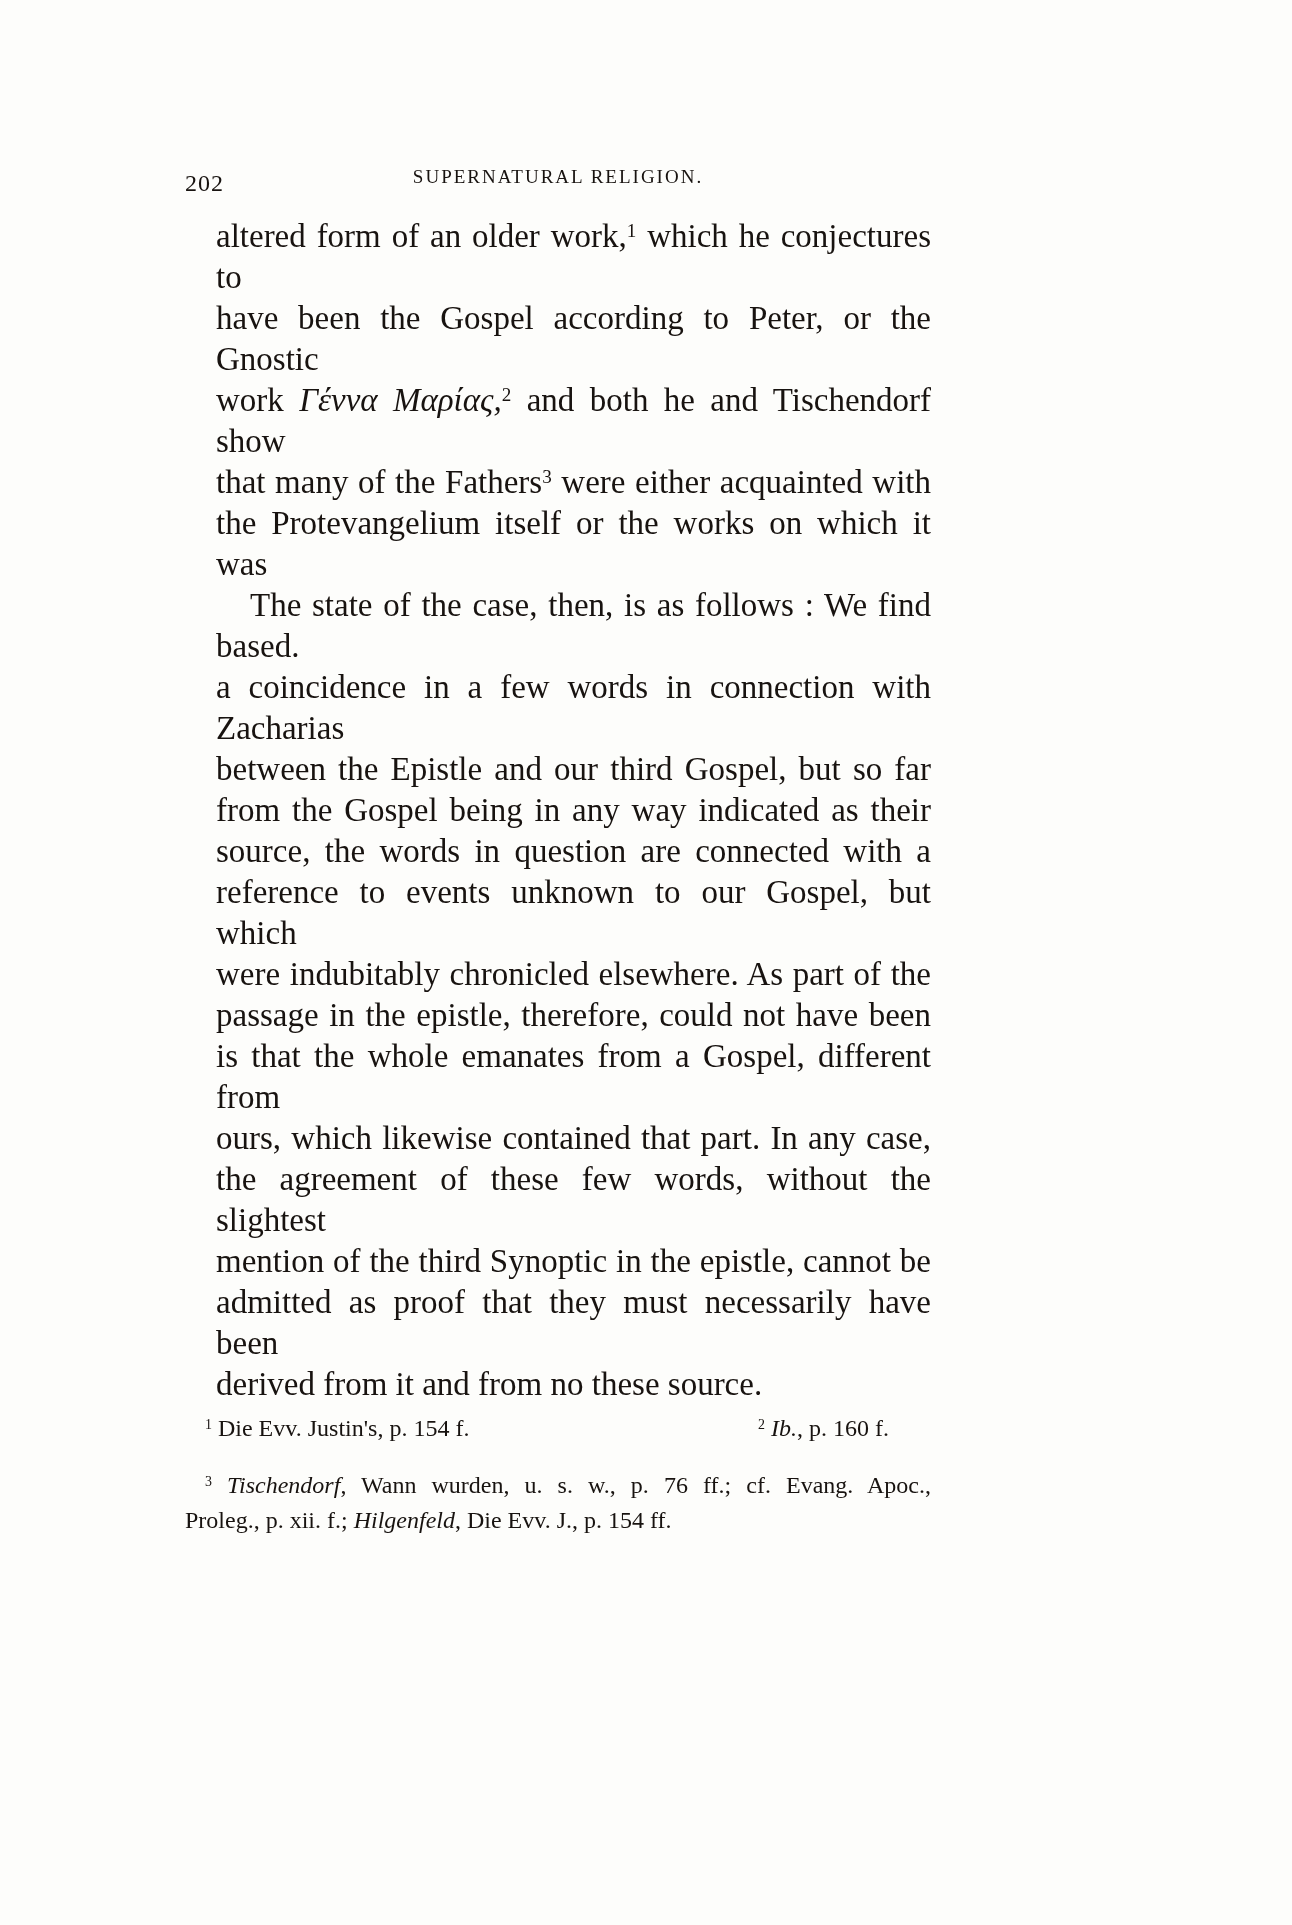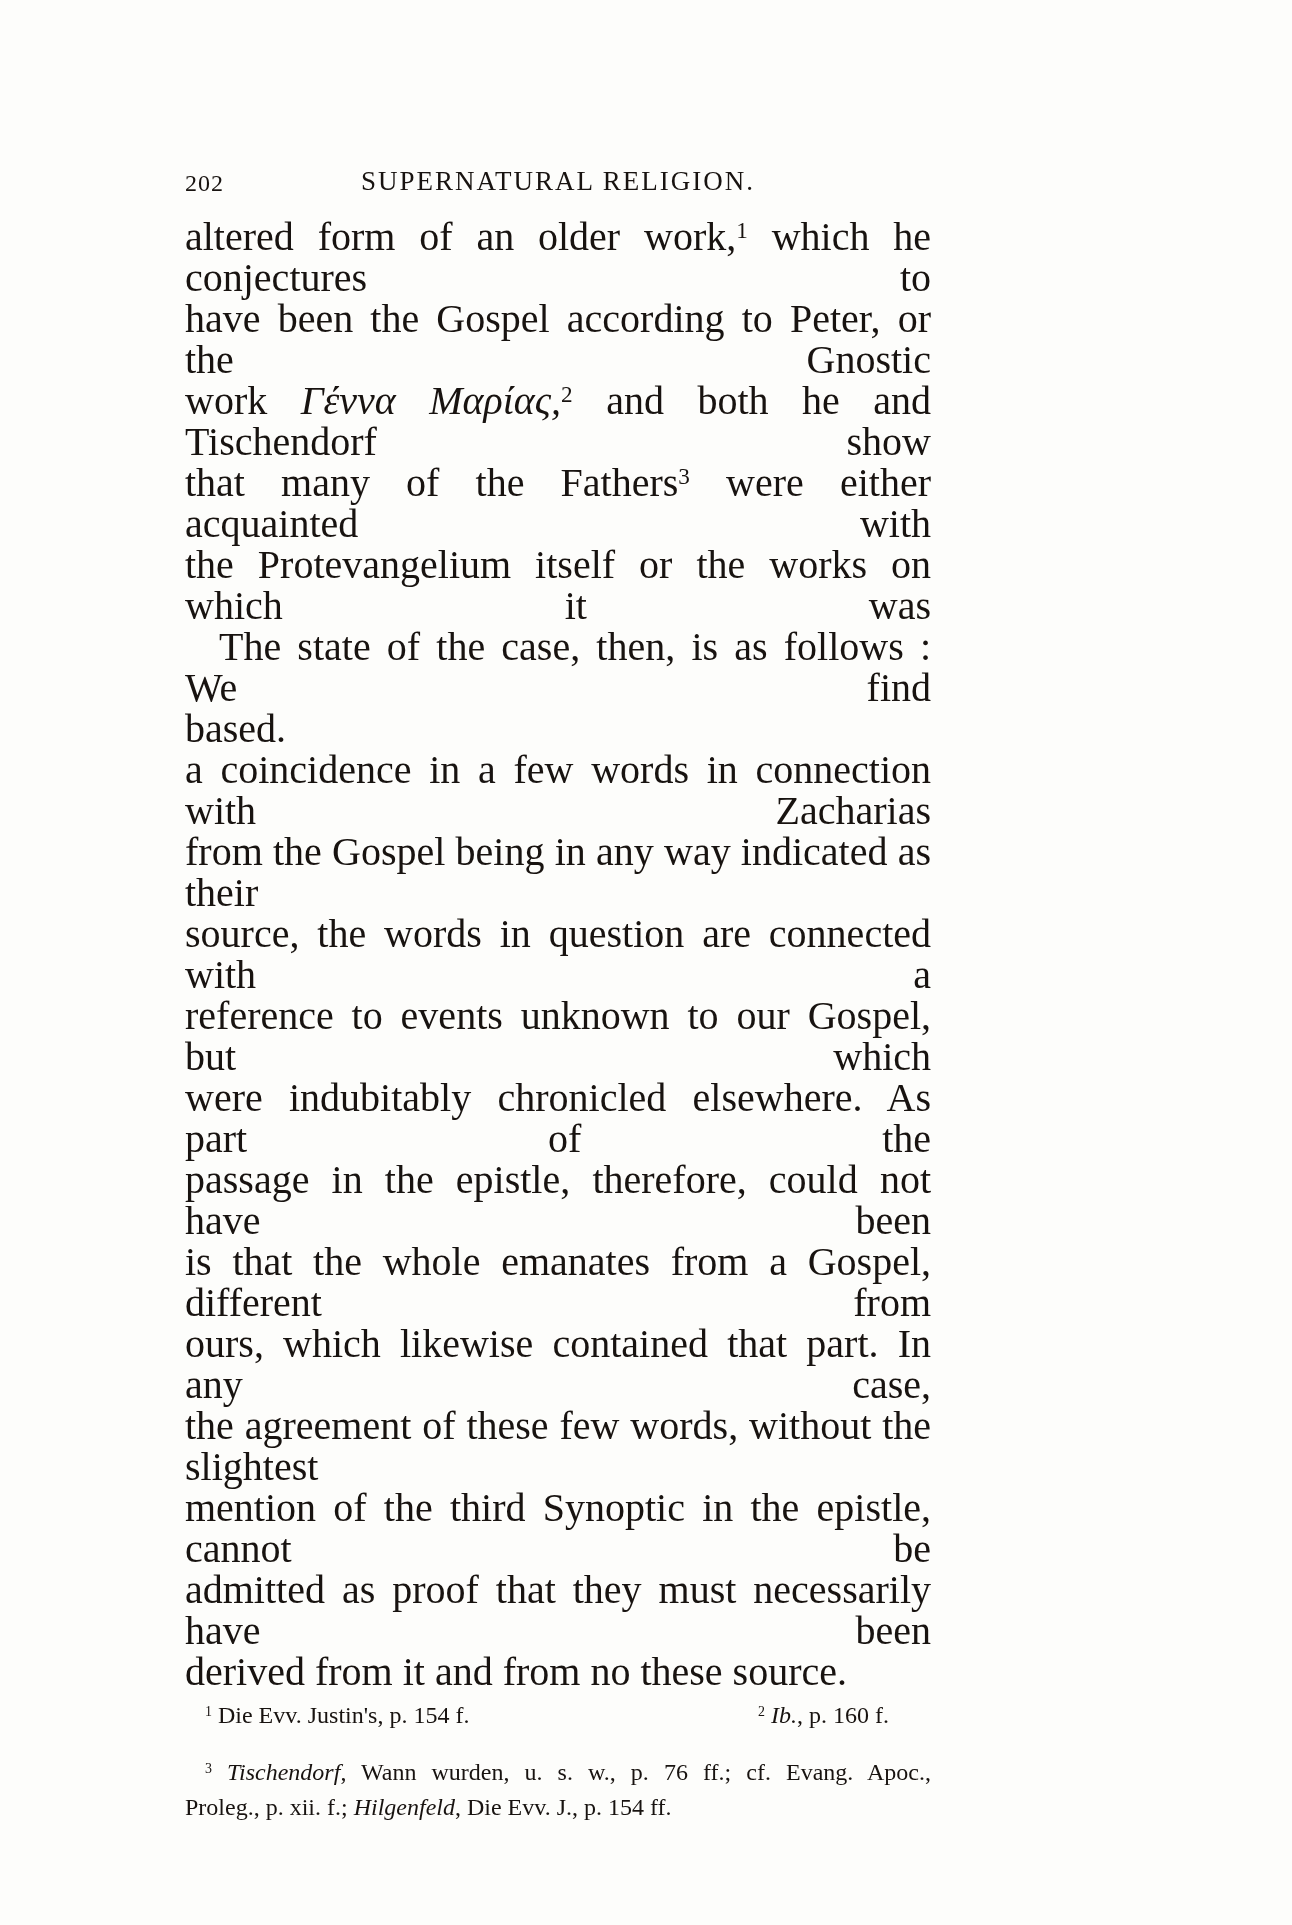--- a/index.html
+++ b/index.html
@@ -20,23 +20,23 @@
     top: 166px;
     width: 746px;
   }
   .header { position: relative; height: 32px; margin-bottom: 18px; }
   .page-number {
     position: absolute; left: 0; top: 4px;
     font-size: 24px; letter-spacing: 1px;
   }
   .running-title {
     display: block; text-align: center;
-    font-size: 27px; letter-spacing: 2px;
+    font-size: 19px; letter-spacing: 2px;
   }
-  .body-text { font-size: 40px; }
+  .body-text { font-size: 33px; margin-left: 31px; }
   .line {
     line-height: 41px;
     text-align: justify;
     text-align-last: justify;
   }
   .line.last { text-align-last: left; }
   .line.indent { text-indent: 34px; }
   sup.fn-ref {
     font-size: 0.58em;
     line-height: 0;
@@ -73,20 +73,21 @@
     </div>
     <div class="body-text">
         <div class="line"><span>altered form of an older work,</span><sup class="fn-ref">1</sup><span> which he conjectures to</span></div>
         <div class="line"><span>have been the Gospel according to Peter, or the Gnostic</span></div>
         <div class="line"><span>work </span><span class="italic">Γέννα Μαρίας,</span><sup class="fn-ref">2</sup><span> and both he and Tischendorf show</span></div>
         <div class="line"><span>that many of the Fathers</span><sup class="fn-ref">3</sup><span> were either acquainted with</span></div>
         <div class="line"><span>the Protevangelium itself or the works on which it was</span></div>
         <div class="line indent"><span>The state of the case, then, is as follows : We find</span></div>
         <div class="line last"><span>based.</span></div>
         <div class="line"><span>a coincidence in a few words in connection with Zacharias</span></div>
+        <div class="line"><span>between the Epistle and our third Gospel, but so far</span></div>
         <div class="line"><span>from the Gospel being in any way indicated as their</span></div>
         <div class="line"><span>source, the words in question are connected with a</span></div>
         <div class="line"><span>reference to events unknown to our Gospel, but which</span></div>
         <div class="line"><span>were indubitably chronicled elsewhere. As part of the</span></div>
         <div class="line"><span>passage in the epistle, therefore, could not have been</span></div>
         <div class="line"><span>is that the whole emanates from a Gospel, different from</span></div>
         <div class="line"><span>ours, which likewise contained that part. In any case,</span></div>
         <div class="line"><span>the agreement of these few words, without the slightest</span></div>
         <div class="line"><span>mention of the third Synoptic in the epistle, cannot be</span></div>
         <div class="line"><span>admitted as proof that they must necessarily have been</span></div>

